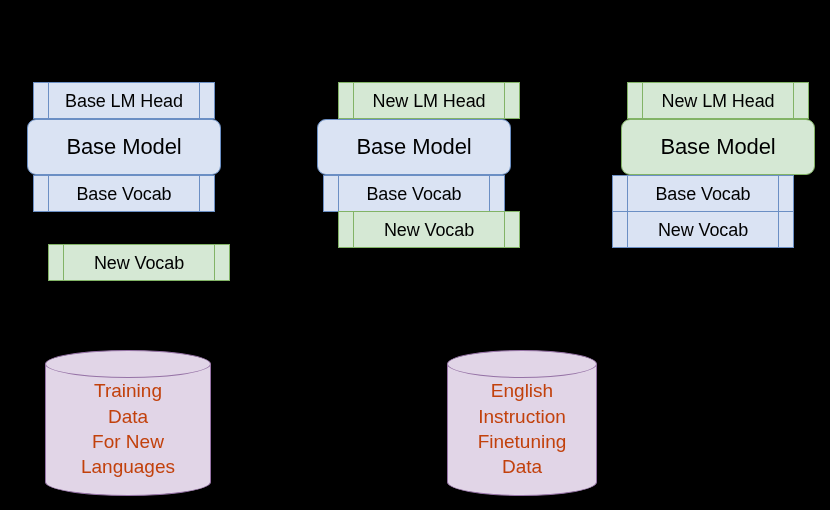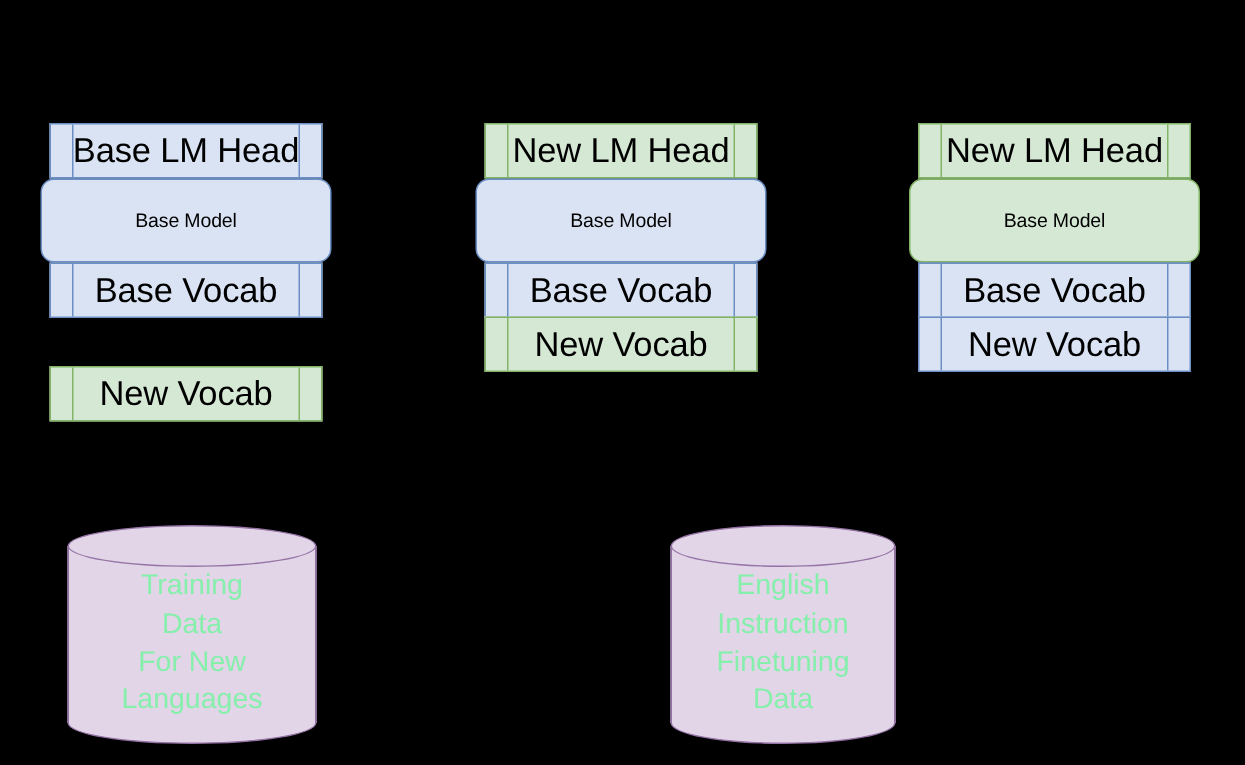--- a/index.html
+++ b/index.html
@@ -22,21 +22,21 @@
     position: absolute;
   }
 
   
   .layer {
     position: absolute;
     box-sizing: border-box;
     display: flex;
     align-items: center;
     justify-content: center;
-    font-size: 23px;
+    font-size: 18px;
     color: #000000;
     white-space: nowrap;
     letter-spacing: -0.1px;
   }
   .layer .lbl {
     position: relative;
     z-index: 3;
     line-height: 1;
   }
   
@@ -49,37 +49,38 @@
     z-index: 2;
   }
   .layer .rule-l { left: 14px; }
   .layer .rule-r { right: 14px; }
 
   
   .layer.rounded {
     border-radius: 9px;
     flex-direction: column;
     line-height: 1.28;
-    font-size: 13px;
+    font-size: 22px;
   }
   .layer.rounded .lbl {
     text-align: center;
     line-height: 1.3;
   }
 
   
   .blue {
     background: #dae3f3;
     border: 1.4px solid #6b8fc4;
   }
   .blue .rule-l, .blue .rule-r { border-left: 1.4px solid #6b8fc4; }
 
   .green {
     background: #d5e8d4;
     border: 1.4px solid #82b366;
+    margin-left: 15px;
   }
   .green .rule-l, .green .rule-r { border-left: 1.4px solid #82b366; }
 
   
   .cylinder {
     position: absolute;
   }
   .cyl-body {
     position: absolute;
     left: 0;
@@ -110,21 +111,21 @@
   }
   .cyl-text {
     position: absolute;
     left: 0;
     right: 0;
     z-index: 5;
     display: flex;
     flex-direction: column;
     align-items: center;
     justify-content: center;
-    color: #86efac;
+    color: #c2410c;
     font-size: 19px;
     line-height: 1.34;
     text-align: center;
     white-space: pre-line;
   }
 </style>
 </head>
 <body>
 
 <div id="canvas">

